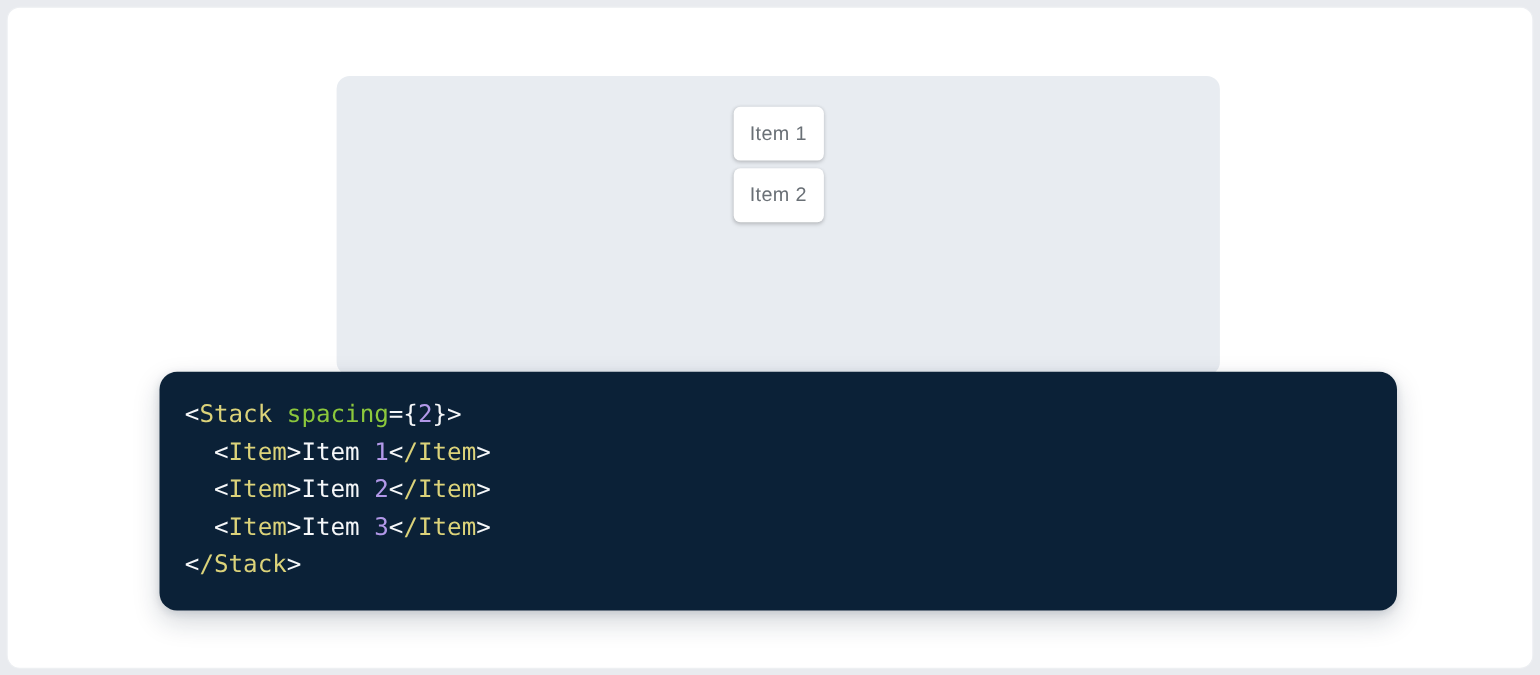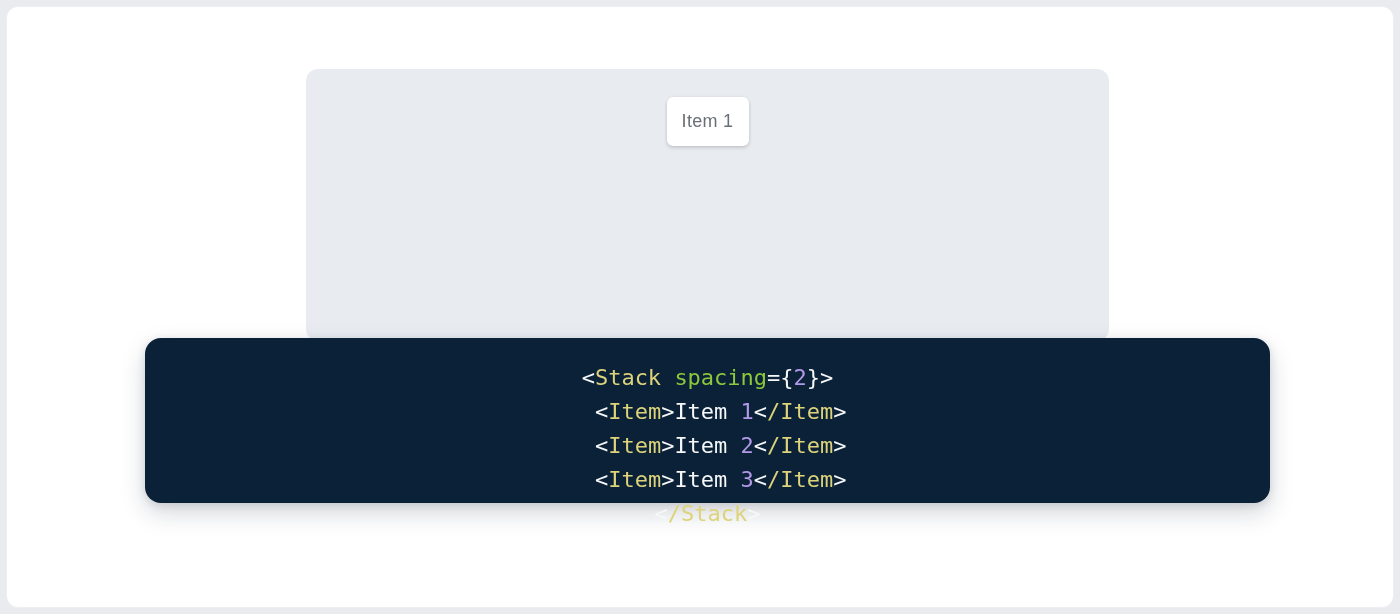--- a/index.html
+++ b/index.html
@@ -53,28 +53,27 @@
     color: #6A7076;
     font-size: 18px;
     letter-spacing: 0.3px;
     white-space: nowrap;
   }
   .code-block {
     position: absolute;
     left: 138px;
     top: 331px;
     width: 1125px;
-    height: 165px;
+    height: 217px;
     background: #0B2137;
     border-radius: 16px;
     box-sizing: border-box;
-    padding: 23px 33px;
+    padding: 23px 23px;
     z-index: 2;
     box-shadow: 0 10px 24px rgba(15,34,55,0.18), 0 2px 8px rgba(15,34,55,0.12);
-    text-align: center;
   }
   .code-lines {
     font-family: "DejaVu Sans Mono", monospace;
     font-size: 22px;
     line-height: 34px;
     color: #F5F7F9;
     white-space: pre;
   }
   .code-line {
     height: 34px;
@@ -82,19 +81,22 @@
 </style>
 </head>
 <body>
 
 <div class="page-card">
 
   <div class="demo-panel">
     <div class="item-card">
       <span>Item 1</span>
     </div>
+    <div class="item-card">
+      <span>Item 2</span>
+    </div>
   </div>
 
   <div class="code-block">
     <div class="code-lines"><div class="code-line"><span style="color: rgb(245, 247, 249);">&lt;</span><span style="color: rgb(220, 211, 122);">Stack</span><span style="color: rgb(245, 247, 249);"> </span><span style="color: rgb(140, 200, 60);">spacing</span><span style="color: rgb(245, 247, 249);">=</span><span style="color: rgb(245, 247, 249);">{</span><span style="color: rgb(178, 152, 232);">2</span><span style="color: rgb(245, 247, 249);">}</span><span style="color: rgb(245, 247, 249);">&gt;</span></div><div class="code-line"><span style="color: rgb(245, 247, 249);">  </span><span style="color: rgb(245, 247, 249);">&lt;</span><span style="color: rgb(220, 211, 122);">Item</span><span style="color: rgb(245, 247, 249);">&gt;</span><span style="color: rgb(245, 247, 249);">Item </span><span style="color: rgb(178, 152, 232);">1</span><span style="color: rgb(245, 247, 249);">&lt;</span><span style="color: rgb(220, 211, 122);">/Item</span><span style="color: rgb(245, 247, 249);">&gt;</span></div><div class="code-line"><span style="color: rgb(245, 247, 249);">  </span><span style="color: rgb(245, 247, 249);">&lt;</span><span style="color: rgb(220, 211, 122);">Item</span><span style="color: rgb(245, 247, 249);">&gt;</span><span style="color: rgb(245, 247, 249);">Item </span><span style="color: rgb(178, 152, 232);">2</span><span style="color: rgb(245, 247, 249);">&lt;</span><span style="color: rgb(220, 211, 122);">/Item</span><span style="color: rgb(245, 247, 249);">&gt;</span></div><div class="code-line"><span style="color: rgb(245, 247, 249);">  </span><span style="color: rgb(245, 247, 249);">&lt;</span><span style="color: rgb(220, 211, 122);">Item</span><span style="color: rgb(245, 247, 249);">&gt;</span><span style="color: rgb(245, 247, 249);">Item </span><span style="color: rgb(178, 152, 232);">3</span><span style="color: rgb(245, 247, 249);">&lt;</span><span style="color: rgb(220, 211, 122);">/Item</span><span style="color: rgb(245, 247, 249);">&gt;</span></div><div class="code-line"><span style="color: rgb(245, 247, 249);">&lt;</span><span style="color: rgb(220, 211, 122);">/Stack</span><span style="color: rgb(245, 247, 249);">&gt;</span></div></div>
   </div>
 
 </div>
 
 </body></html>

